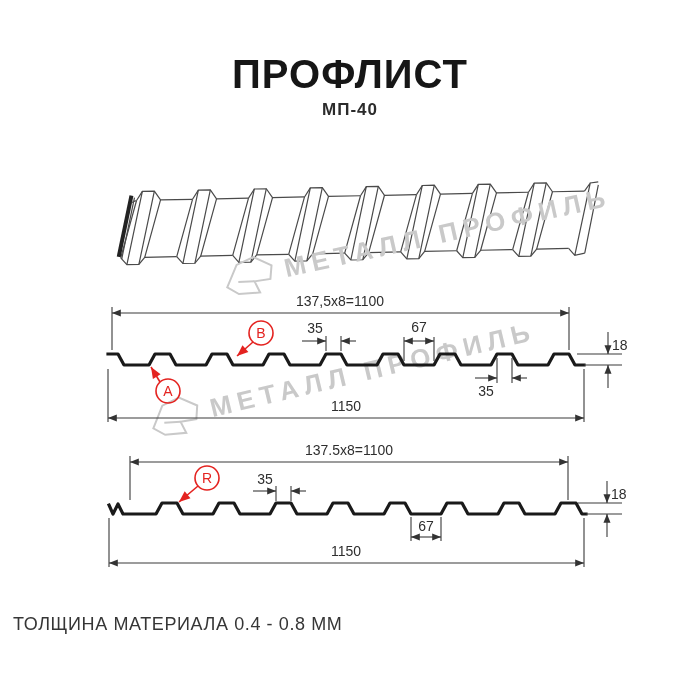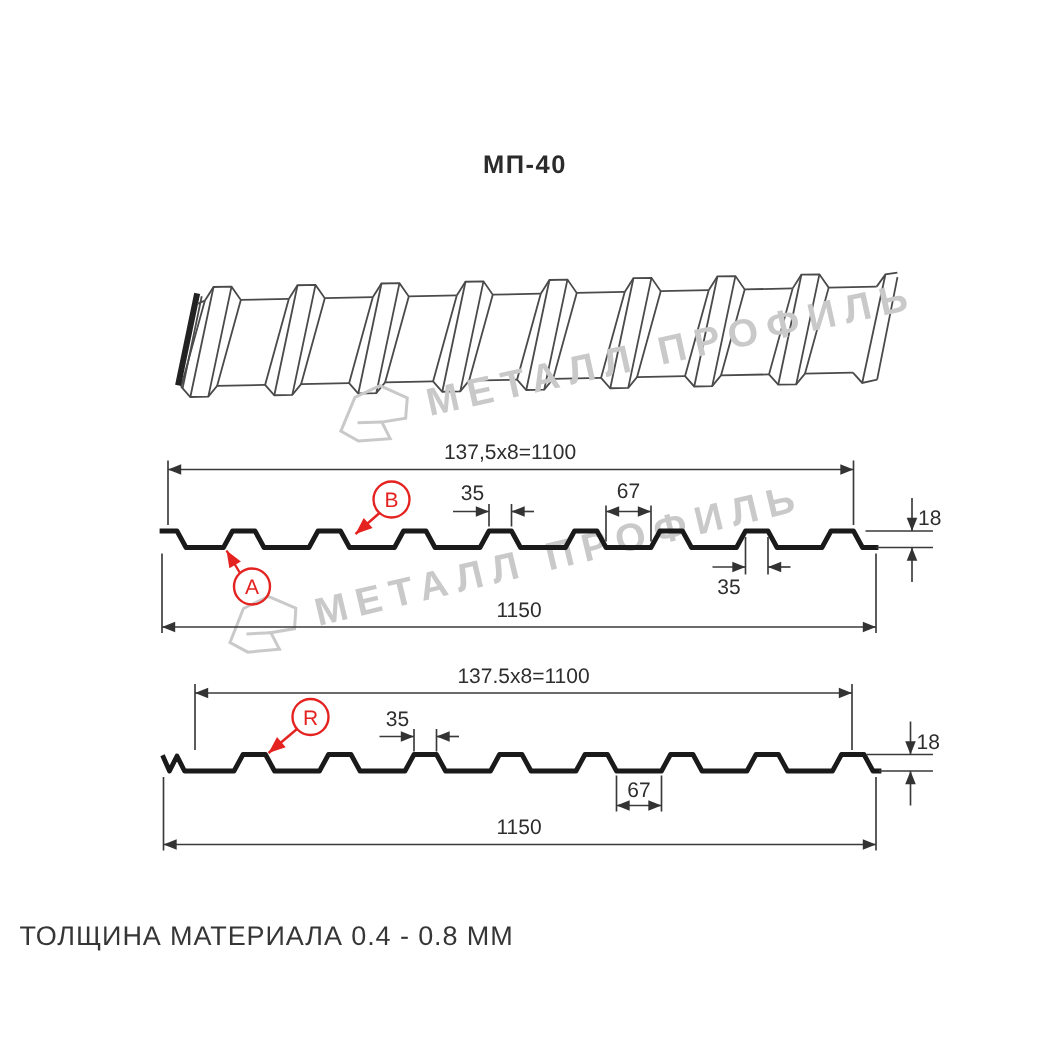--- a/index.html
+++ b/index.html
@@ -155,16 +155,17 @@
       <text x="346" y="556" text-anchor="middle">1150</text>
 
       <g>
         <line class="red" x1="198" y1="486" x2="179" y2="502" marker-end="url(#ar)"></line>
         <circle class="red" cx="207" cy="478" r="12"></circle>
         <text class="redtxt" x="207" y="483" text-anchor="middle">R</text>
       </g>
     </g>
   </svg>
 
+  <div class="title">ПРОФЛИСТ</div>
   <div class="subtitle">МП-40</div>
   <div class="footer-note">ТОЛЩИНА МАТЕРИАЛА 0.4 - 0.8 ММ</div>
 
 </div>
 
 </body></html>

